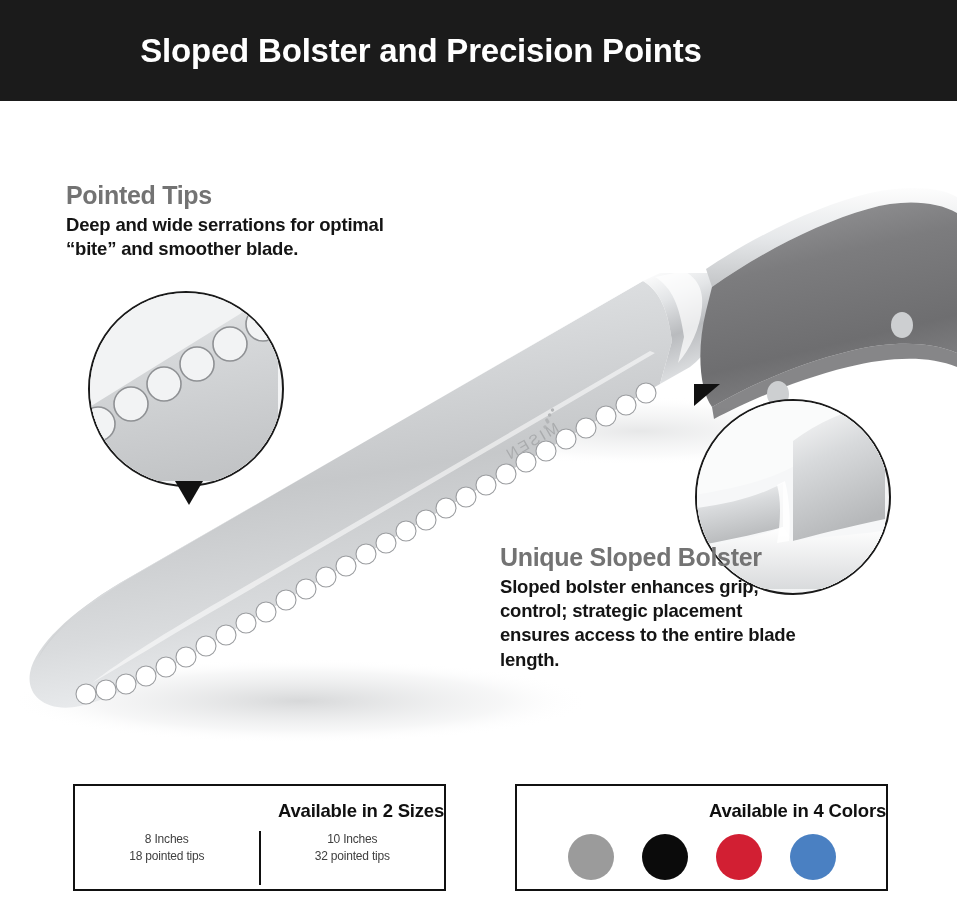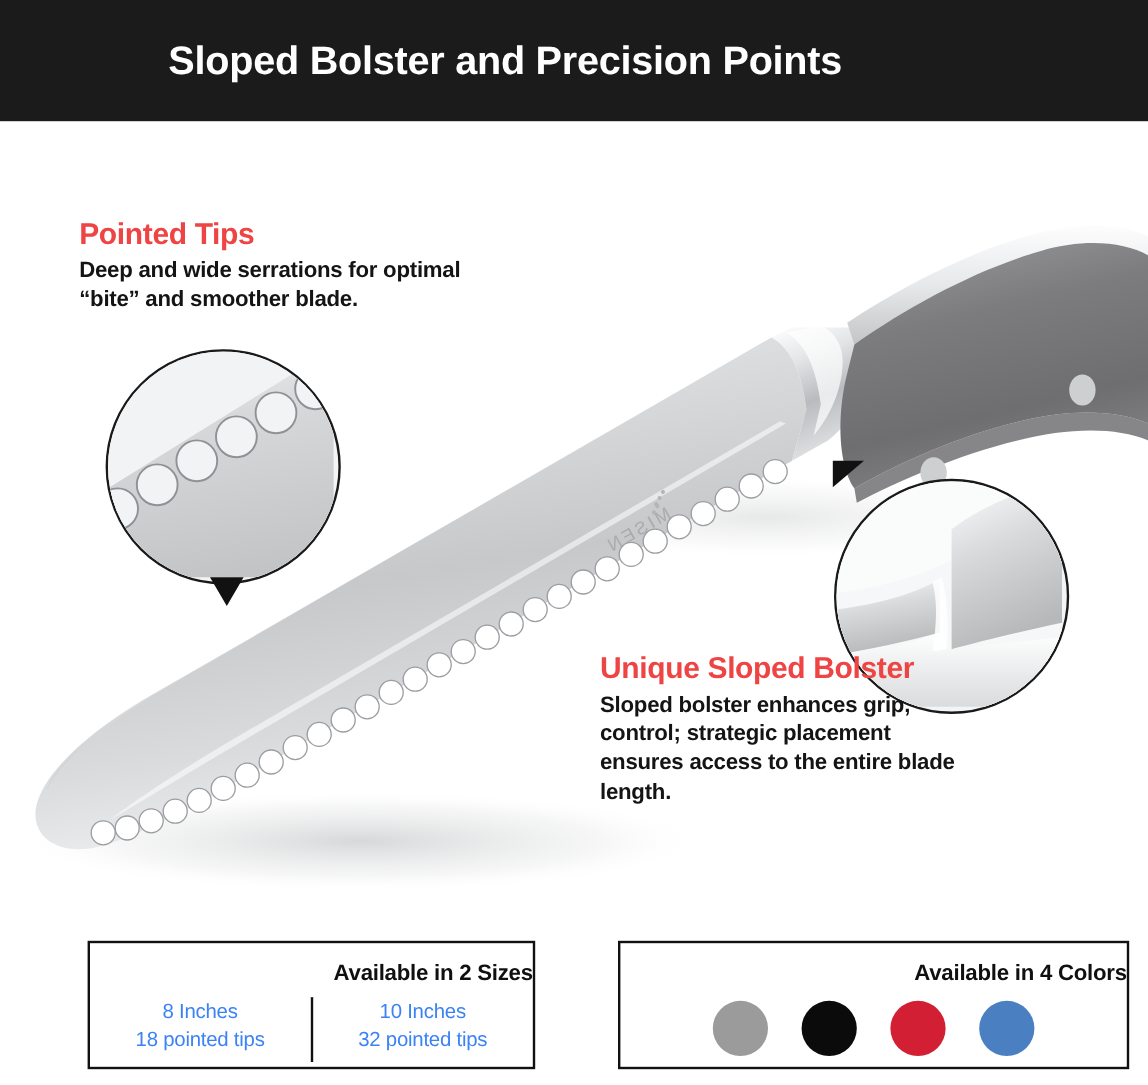--- a/index.html
+++ b/index.html
@@ -42,21 +42,21 @@
   }
 
   
   .callout {
     position: absolute;
   }
   .callout h2 {
     margin: 0 0 2px 0;
     font-size: 25px;
     font-weight: bold;
-    color: #ef4444;
+    color: #737373;
     line-height: 1.18;
     letter-spacing: -0.3px;
   }
   .callout p {
     margin: 0;
     font-size: 18.5px;
     font-weight: bold;
     color: #141414;
     line-height: 1.32;
     letter-spacing: -0.2px;
@@ -106,41 +106,41 @@
   }
 
   
   .info-box {
     position: absolute;
     border: 2px solid #111111;
     background: #ffffff;
     box-sizing: border-box;
   }
   #box-sizes { left: 73px; top: 784px; width: 373px; height: 107px; }
-  #box-colors { left: 515px; top: 784px; width: 426px; height: 107px; }
+  #box-colors { left: 515px; top: 784px; width: 373px; height: 107px; }
 
   .box-title {
     text-align: right;
     font-size: 18.5px;
     font-weight: bold;
     color: #101010;
     margin-top: 14px;
     letter-spacing: -0.2px;
   }
 
   .size-cols {
     display: flex;
     margin-top: 9px;
     height: 58px;
   }
   .size-col {
     flex: 1;
     text-align: center;
-    font-size: 17px;
-    color: #3b82f6;
+    font-size: 12px;
+    color: #404040;
     line-height: 1.42;
     letter-spacing: -0.2px;
   }
   .size-divider {
     width: 2px;
     background: #111111;
     margin: 0 0 4px 0;
   }
 
   .swatch-row {

